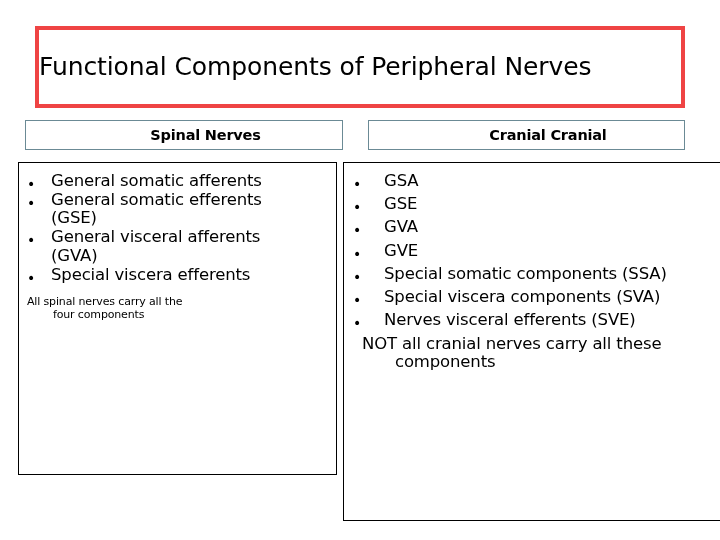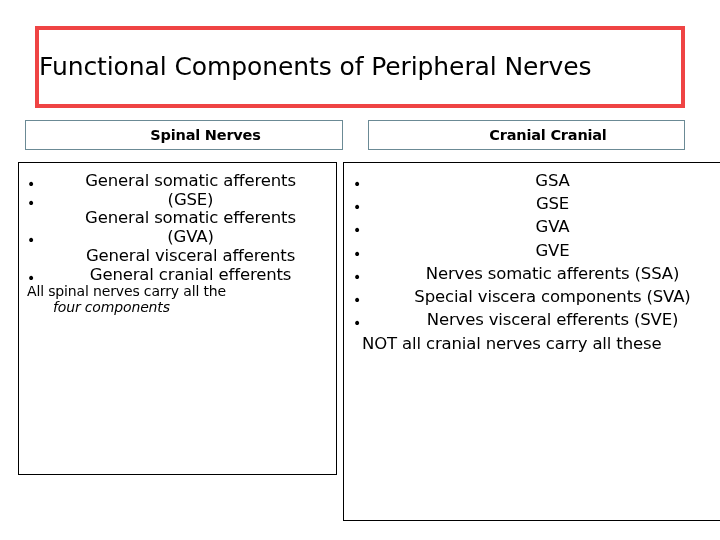--- a/index.html
+++ b/index.html
@@ -97,39 +97,37 @@
     line-height: 1.135;
     letter-spacing: -0.15px;
   }
   .li .bullet {
     position: absolute;
     font-size: 14px;
     line-height: 1;
   }
   .li .li-text {
     display: block;
-    text-align: center;
   }
 
   
   .box-left .list { padding: 9px 6px 0 8px; }
   .box-left .li { padding-left: 24px; margin-bottom: 0px; }
   .box-left .li .bullet { left: 0px; top: 5px; }
   .box-left .note {
-    font-size: 14px;
+    font-size: 11px;
     line-height: 1.135;
     letter-spacing: -0.15px;
     padding-left: 0px;
     text-indent: 0;
-    margin-top: 0px;
+    margin-top: 12px;
   }
   .box-left .note .cont {
     display: block;
     padding-left: 26px;
-    font-style: italic;
   }
 
   
   .box-right .list { padding: 9px 6px 0 9px; }
   .box-right .li { padding-left: 31px; margin-bottom: 4.5px; }
   .box-right .li .bullet { left: 0px; top: 5px; }
   .box-right .note {
     font-size: 16.5px;
     line-height: 1.135;
     letter-spacing: -0.15px;
@@ -161,33 +159,33 @@
   <div class="content-box box-left">
     <ul class="list">
 
       <li class="li">
         <span class="bullet">•</span>
         <span class="li-text">General somatic afferents</span>
       </li>
 
       <li class="li">
         <span class="bullet">•</span>
+        <span class="li-text">General somatic efferents</span>
         <span class="li-text">(GSE)</span>
-        <span class="li-text">General somatic efferents</span>
-      </li>
-
-      <li class="li">
-        <span class="bullet">•</span>
+      </li>
+
+      <li class="li">
+        <span class="bullet">•</span>
+        <span class="li-text">General visceral afferents</span>
         <span class="li-text">(GVA)</span>
-        <span class="li-text">General visceral afferents</span>
-      </li>
-
-      <li class="li">
-        <span class="bullet">•</span>
-        <span class="li-text">General cranial efferents</span>
+      </li>
+
+      <li class="li">
+        <span class="bullet">•</span>
+        <span class="li-text">Special viscera efferents</span>
       </li>
 
       <li class="note">
         <span>All spinal nerves carry all the</span>
         <span class="cont">four components</span>
       </li>
 
     </ul>
   </div>
 
@@ -209,33 +207,34 @@
         <span class="li-text">GVA</span>
       </li>
 
       <li class="li">
         <span class="bullet">•</span>
         <span class="li-text">GVE</span>
       </li>
 
       <li class="li">
         <span class="bullet">•</span>
-        <span class="li-text">Nerves somatic afferents (SSA)</span>
+        <span class="li-text">Special somatic components (SSA)</span>
       </li>
 
       <li class="li">
         <span class="bullet">•</span>
         <span class="li-text">Special viscera components (SVA)</span>
       </li>
 
       <li class="li">
         <span class="bullet">•</span>
         <span class="li-text">Nerves visceral efferents (SVE)</span>
       </li>
 
       <li class="note">
         <span>NOT all cranial nerves carry all these</span>
+        <span class="cont">components</span>
       </li>
 
     </ul>
   </div>
 
 </div>
 
 </body></html>

